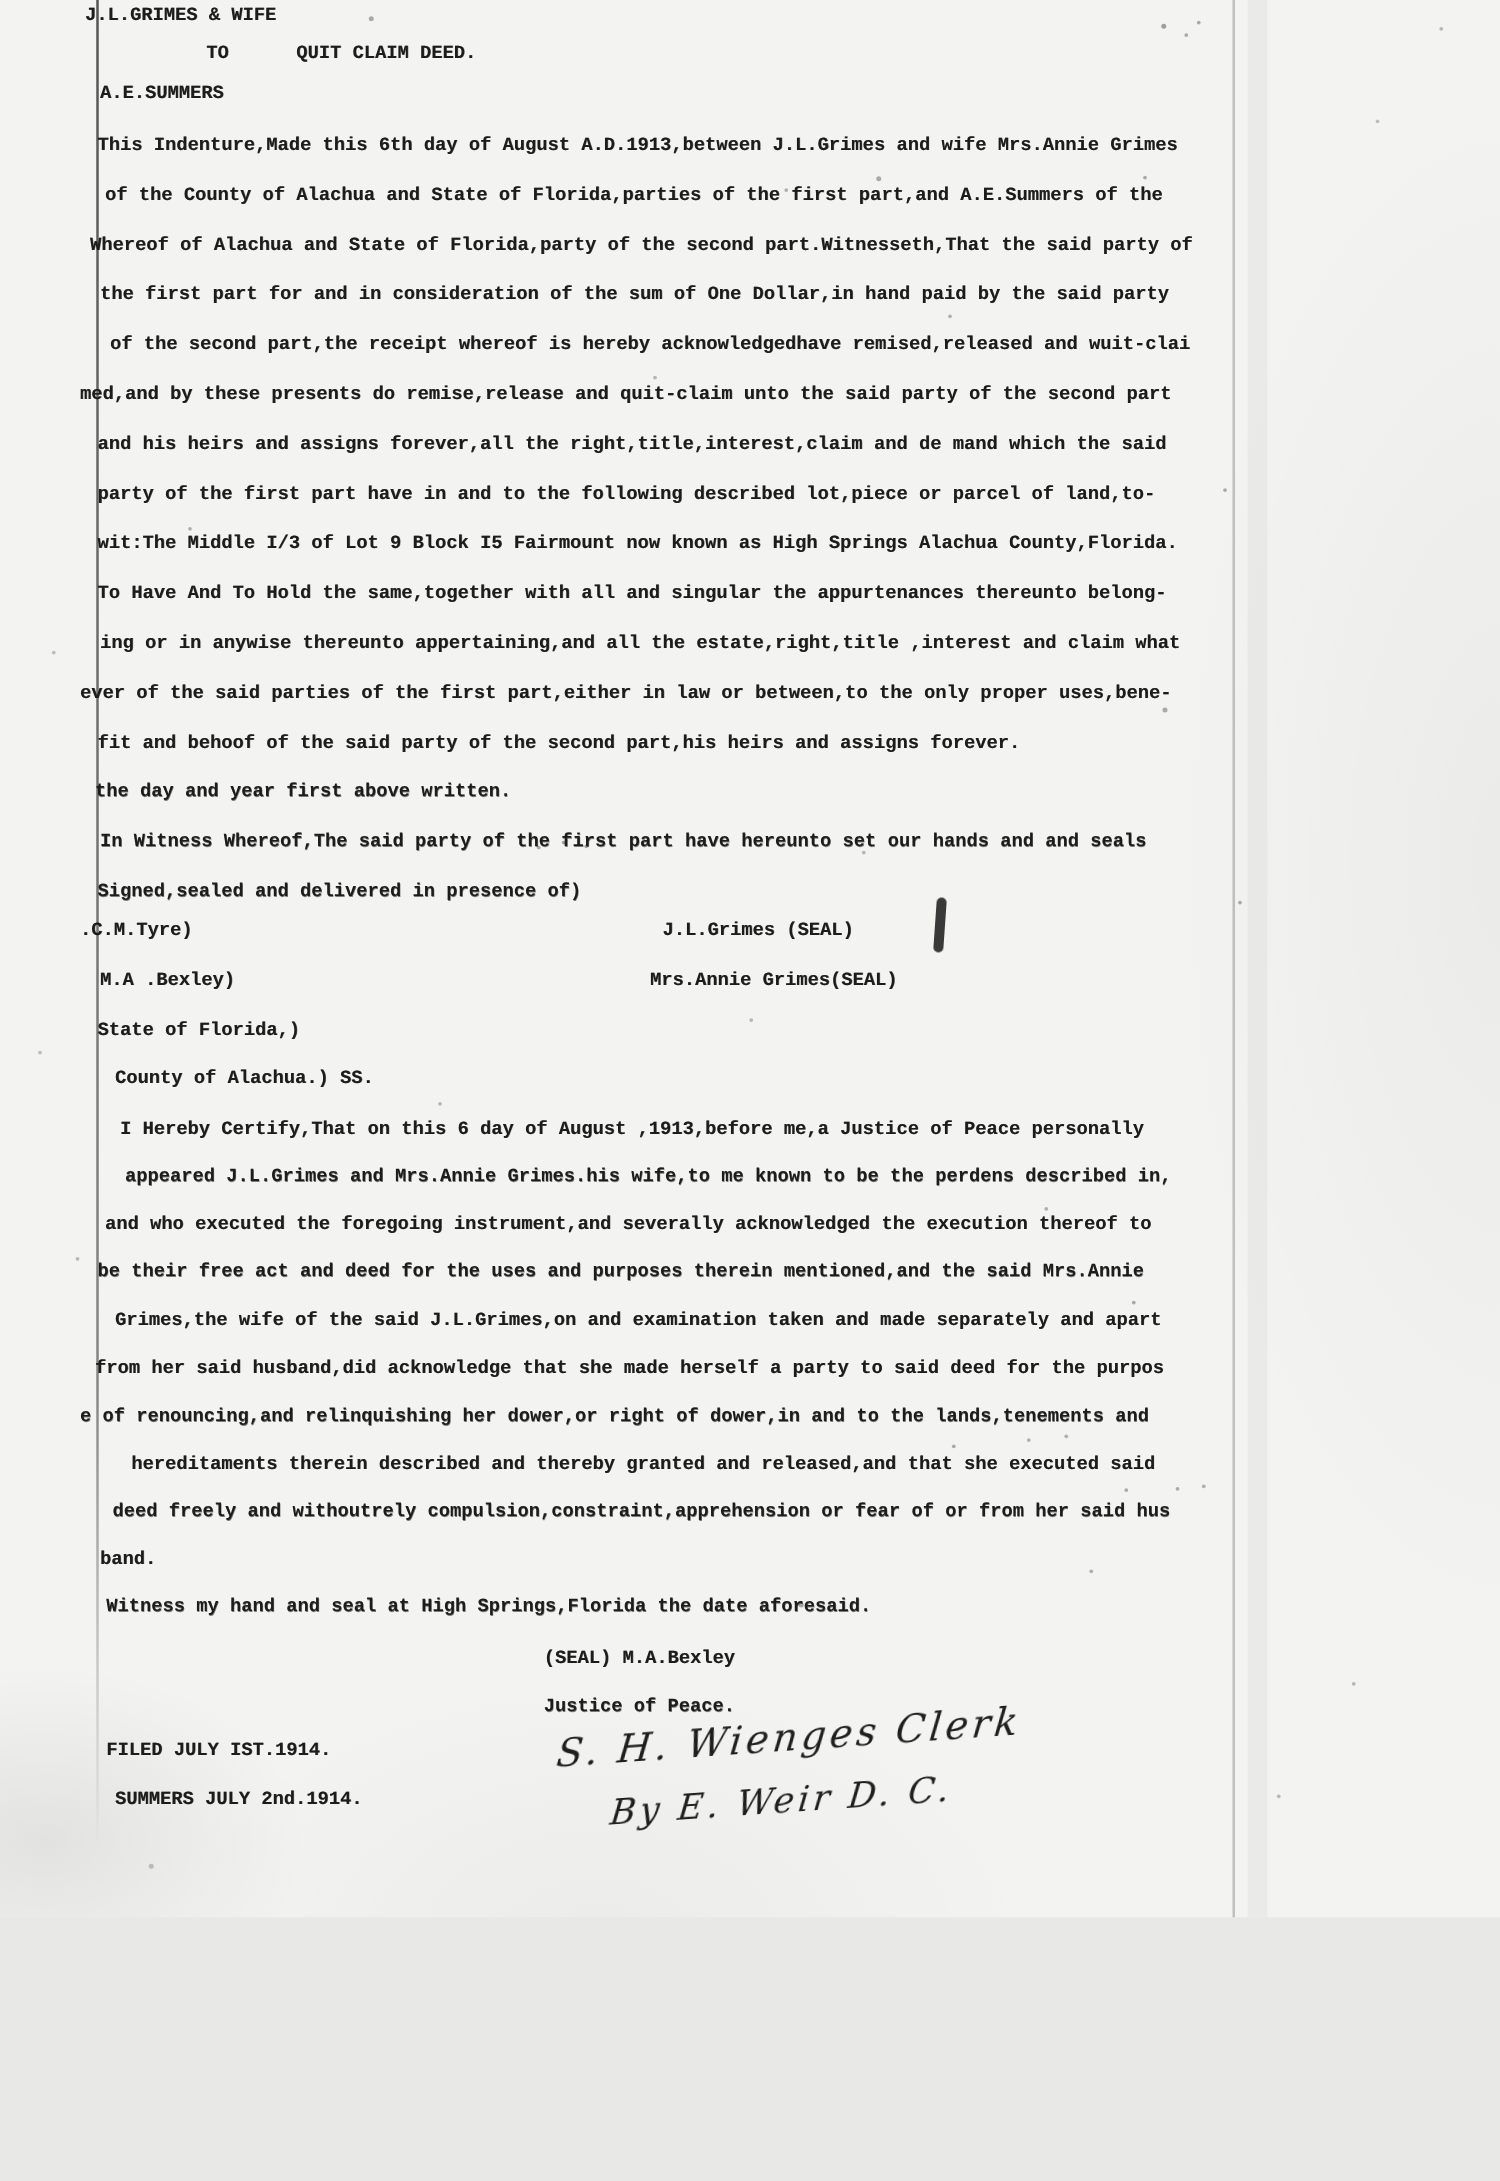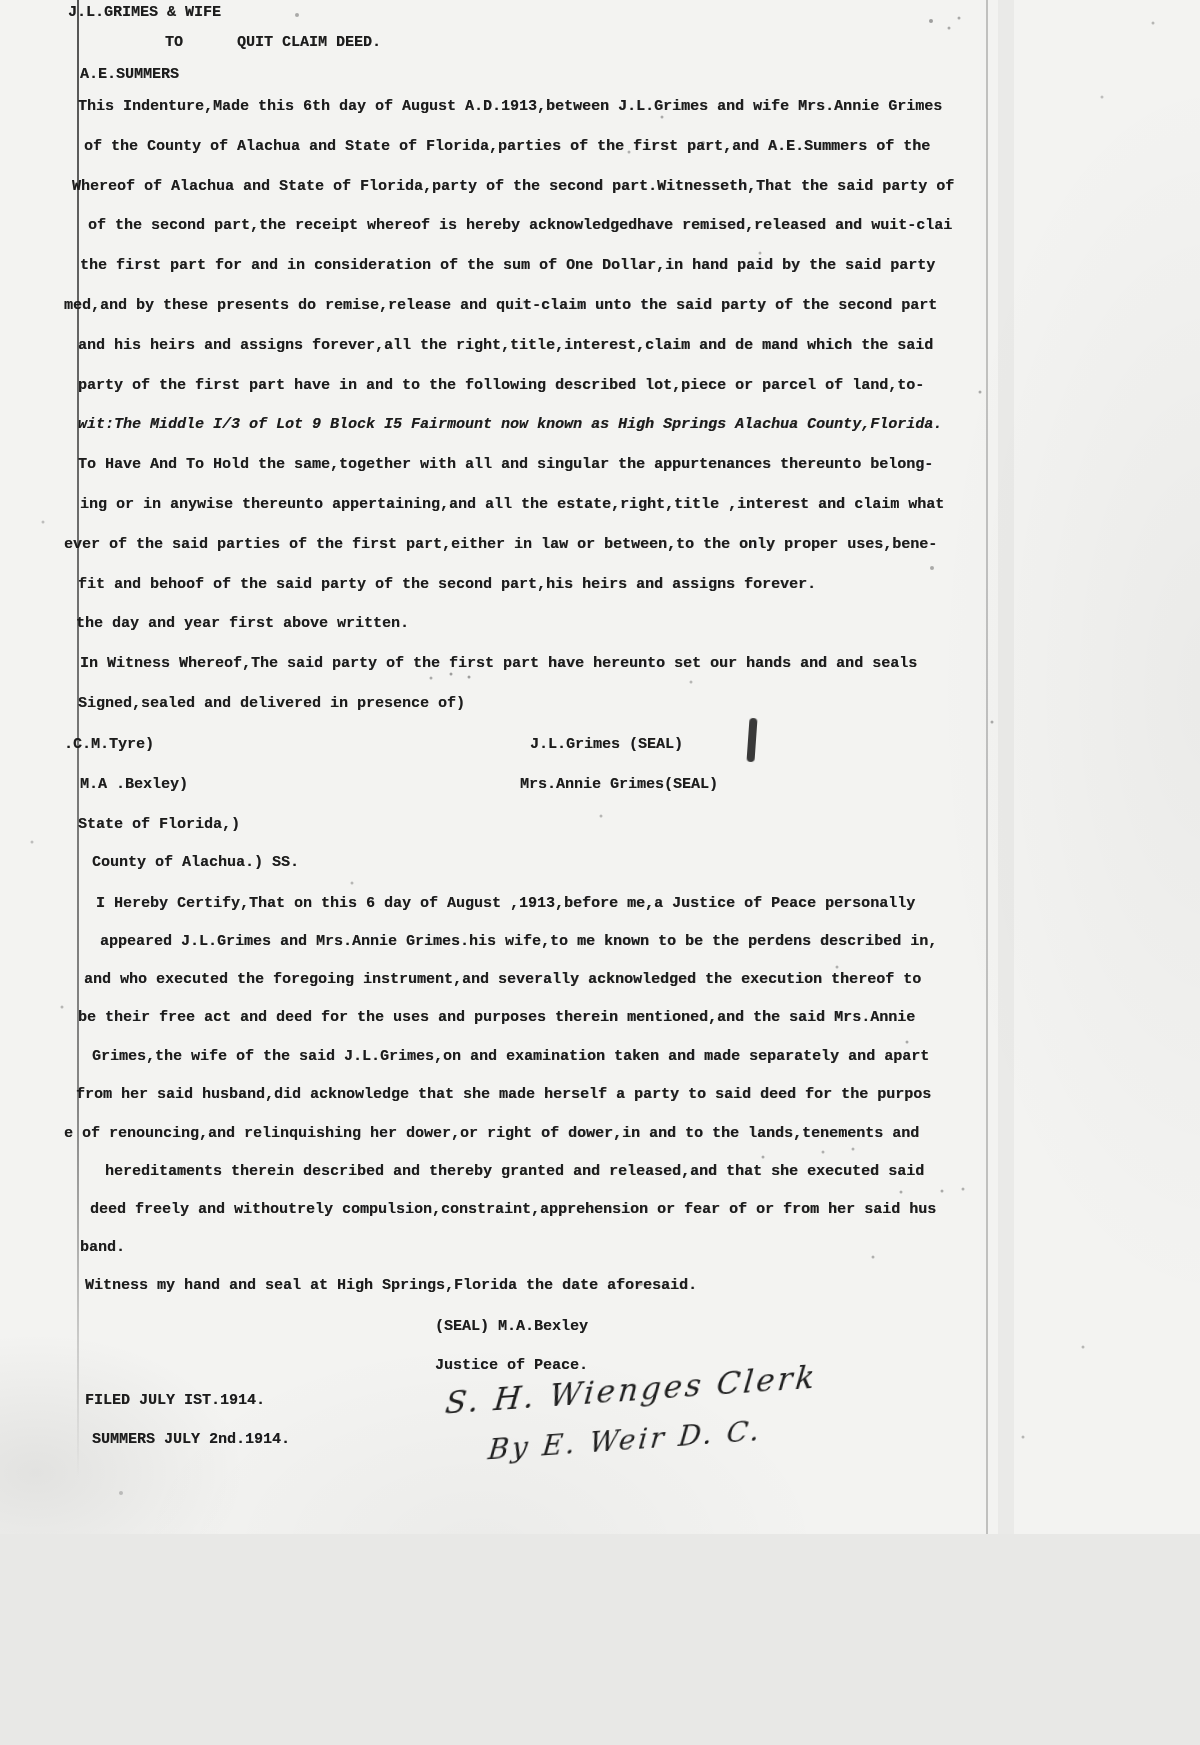--- a/index.html
+++ b/index.html
@@ -17,21 +17,21 @@
   }
   .t{
     position:absolute;
     font-family:"Liberation Mono", monospace;
     font-weight:700;
     font-size:15px;
     color:#1c1c1c;
     white-space:pre;
     text-shadow:0.3px 0.3px 0.5px rgba(25,25,25,0.55);
   }
-  #bodyblock{position:absolute;left:78px;top:98px;}
+  #bodyblock{position:absolute;left:78px;top:108px;}
   #bodyblock .ln{
     position:relative;
     height:39.8px;
     font-family:"Liberation Mono", monospace;
     font-weight:700;
     font-size:15px;
     color:#1c1c1c;
     white-space:pre;
     text-shadow:0.3px 0.3px 0.5px rgba(25,25,25,0.55);
   }
@@ -107,26 +107,26 @@
 
   <div class="t" style="left:68px;top:4px;">J.L.GRIMES &amp; WIFE</div>
   <div class="t" style="left:165px;top:34px;">TO</div>
   <div class="t" style="left:237px;top:34px;">QUIT CLAIM DEED.</div>
   <div class="t" style="left:80px;top:66px;">A.E.SUMMERS</div>
 
   <div id="bodyblock">
     <div class="ln" style="margin-left:0px;">This Indenture,Made this 6th day of August A.D.1913,between J.L.Grimes and wife Mrs.Annie Grimes</div>
     <div class="ln" style="margin-left:6px;">of the County of Alachua and State of Florida,parties of the first part,and A.E.Summers of the</div>
     <div class="ln" style="margin-left:-6px;">Whereof of Alachua and State of Florida,party of the second part.Witnesseth,That the said party of</div>
+    <div class="ln" style="margin-left:2px;">the first part for and in consideration of the sum of One Dollar,in hand paid by the said party</div>
     <div class="ln" style="margin-left:10px;">of the second part,the receipt whereof is hereby acknowledgedhave remised,released and wuit-clai</div>
-    <div class="ln" style="margin-left:2px;">the first part for and in consideration of the sum of One Dollar,in hand paid by the said party</div>
     <div class="ln" style="margin-left:-14px;">med,and by these presents do remise,release and quit-claim unto the said party of the second part</div>
     <div class="ln" style="margin-left:0px;">and his heirs and assigns forever,all the right,title,interest,claim and de mand which the said</div>
     <div class="ln" style="margin-left:0px;">party of the first part have in and to the following described lot,piece or parcel of land,to-</div>
-    <div class="ln" style="margin-left:0px;font-style:italic;">wit:The Middle I/3 of Lot 9 Block I5 Fairmount now known as High Springs Alachua County,Florida.</div>
+    <div class="ln" style="margin-left:0px;">wit:The Middle I/3 of Lot 9 Block I5 Fairmount now known as High Springs Alachua County,Florida.</div>
     <div class="ln" style="margin-left:0px;">To Have And To Hold the same,together with all and singular the appurtenances thereunto belong-</div>
     <div class="ln" style="margin-left:2px;">ing or in anywise thereunto appertaining,and all the estate,right,title ,interest and claim what</div>
     <div class="ln" style="margin-left:-14px;">ever of the said parties of the first part,either in law or between,to the only proper uses,bene-</div>
     <div class="ln" style="margin-left:0px;">fit and behoof of the said party of the second part,his heirs and assigns forever.</div>
     <div class="ln" style="margin-left:-2px;">the day and year first above written.</div>
     <div class="ln" style="margin-left:2px;">In Witness Whereof,The said party of the first part have hereunto set our hands and and seals</div>
     <div class="ln" style="margin-left:0px;">Signed,sealed and delivered in presence of)</div>
   </div>
 
   <div class="t" style="left:64px;top:736px;">.C.M.Tyre)</div>

